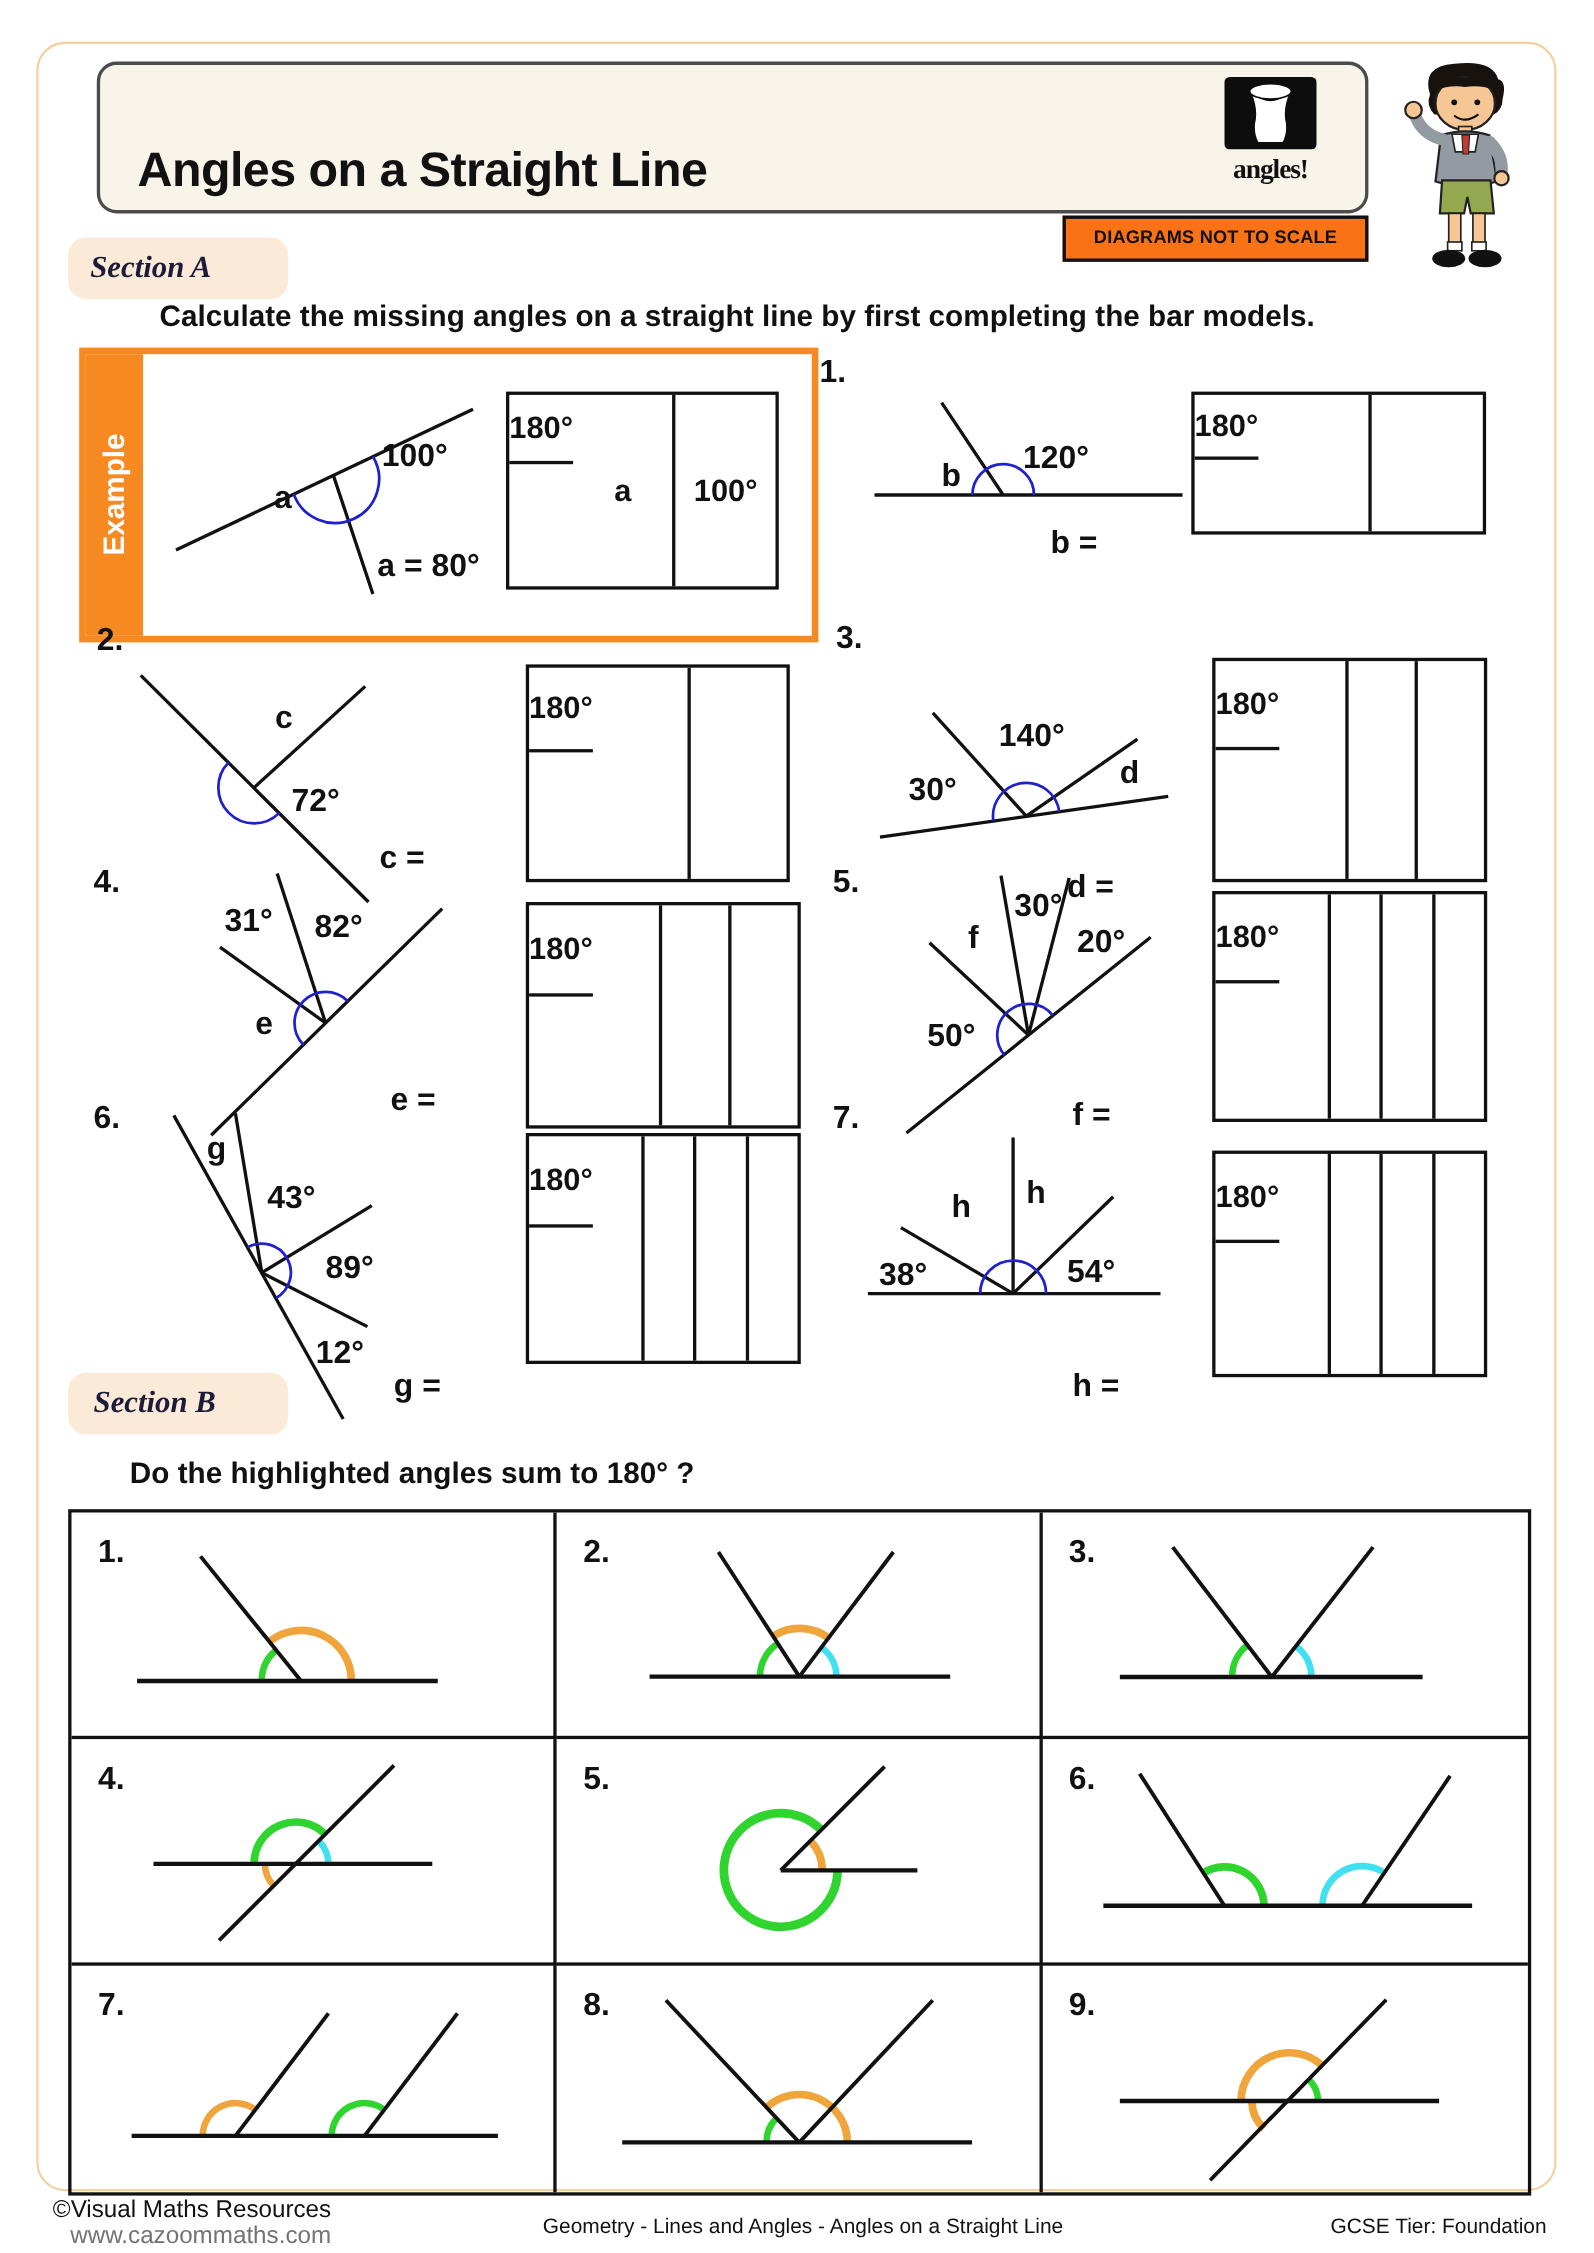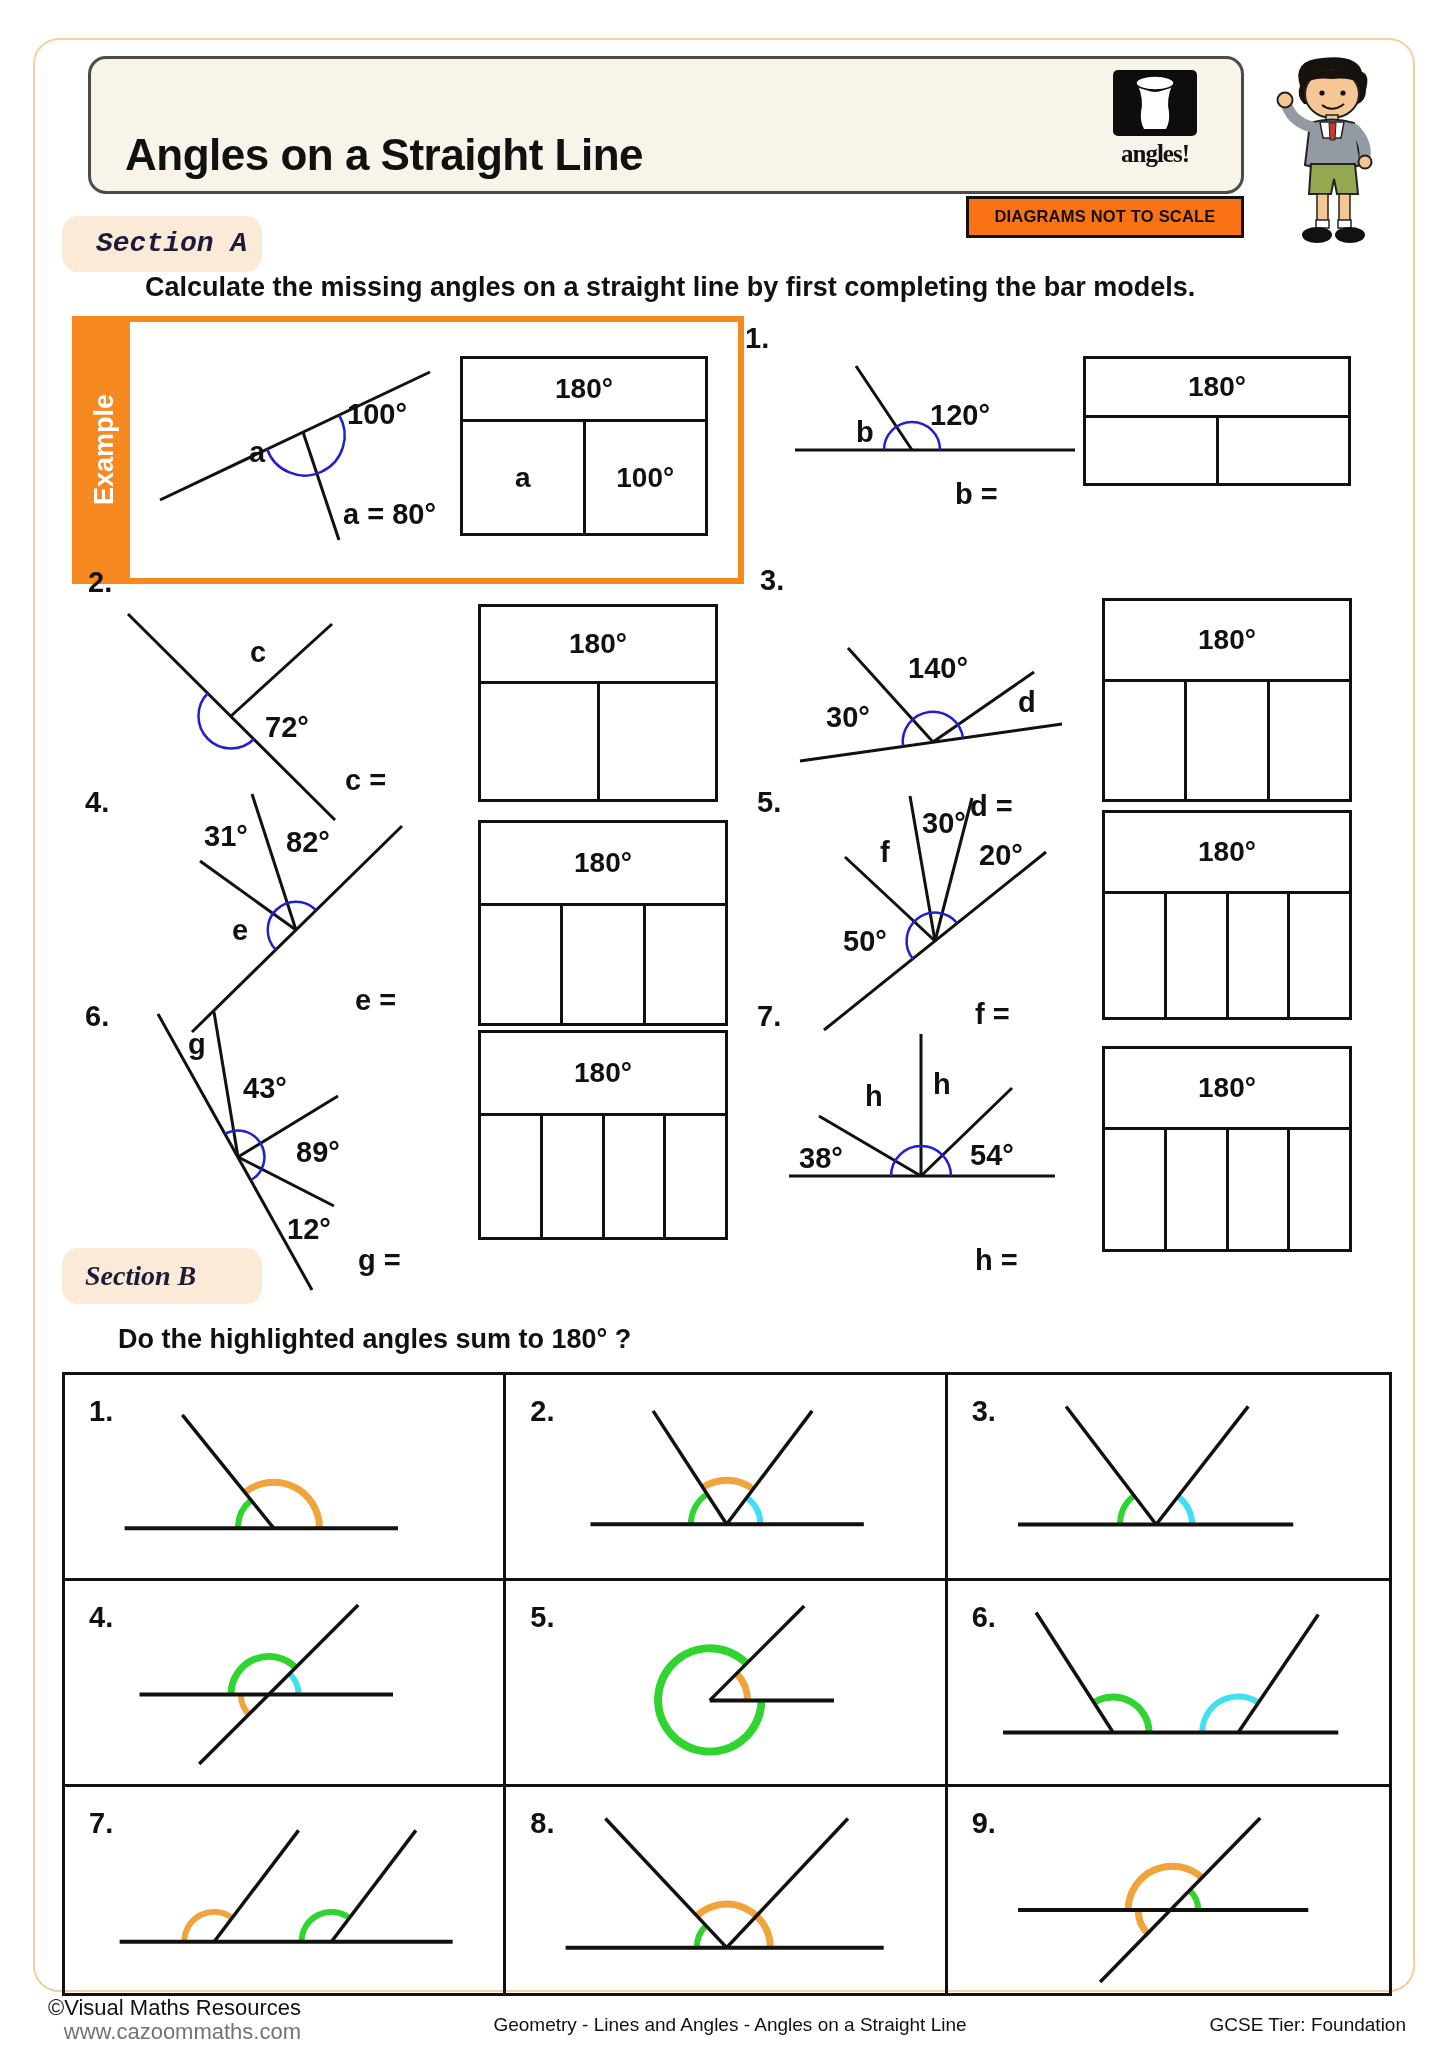--- a/index.html
+++ b/index.html
@@ -15,21 +15,21 @@
          font-size:16.5px;font-weight:bold;text-align:center;line-height:34px;letter-spacing:0.2px;}
   .section-label-bg{width:200px;height:56px;background:#fcead8;border-radius:16px;}
   .section-label{font-family:"Liberation Serif",serif;font-style:italic;font-weight:bold;font-size:28px;color:#1b1b3a;}
   .instruction{font-size:27px;font-weight:bold;}
   .example-box{left:72px;top:316px;width:660px;height:256px;border:6px solid #f68920;background:#fff;}
   .example-strip{position:absolute;left:0;top:0;bottom:0;width:52px;background:#f68920;
                  display:flex;align-items:center;justify-content:center;}
   .example-strip span{writing-mode:vertical-rl;transform:rotate(180deg);color:#fff;font-weight:bold;font-size:27px;}
   .pnum{font-size:29px;font-weight:bold;}
   .answer{font-size:29px;font-weight:bold;}
-  .bar-model{border:3px solid #111;background:#fff;display:flex;flex-direction:column;box-sizing:border-box;}
+  .bar-model{border:3px solid #111;background:#fff;display:flex;flex-direction:row;box-sizing:border-box;}
   .bar-top{border-bottom:3px solid #111;display:flex;align-items:center;justify-content:center;
            font-weight:bold;font-size:28px;}
   .bar-cells{flex:1;display:flex;}
   .bar-cell{flex:1;border-right:3px solid #111;display:flex;align-items:center;justify-content:center;
             font-weight:bold;font-size:28px;}
   .bar-cell:last-child{border-right:none;}
   svg text{font-family:"Liberation Sans",sans-serif;font-weight:bold;font-size:29px;fill:#111;}
   .bgrid{left:62px;top:1372px;width:1324px;height:618px;border:3px solid #111;
          display:grid;grid-template-columns:1fr 1fr 1fr;grid-template-rows:1fr 1fr 1fr;}
   .bcell{position:relative;border-right:3px solid #111;border-bottom:3px solid #111;}
@@ -78,21 +78,21 @@
     <path d="M49,112 L93,112 L96,142 L75,142 L72,127 L69,142 L47,142 Z" fill="#93a84f" stroke="#222" stroke-width="2"></path>
     <rect x="55" y="142" width="11" height="28" fill="#f6c795" stroke="#222" stroke-width="1.5"></rect>
     <rect x="77" y="142" width="11" height="28" fill="#f6c795" stroke="#222" stroke-width="1.5"></rect>
     <rect x="54" y="168" width="13" height="8" fill="#fff" stroke="#222" stroke-width="1.5"></rect>
     <rect x="76" y="168" width="13" height="8" fill="#fff" stroke="#222" stroke-width="1.5"></rect>
     <ellipse cx="55" cy="183" rx="15" ry="8" fill="#111"></ellipse>
     <ellipse cx="88" cy="183" rx="15" ry="8" fill="#111"></ellipse>
   </svg>
 
   <div class="abs section-label-bg" style="left:62px;top:216px;"></div>
-  <div class="abs section-label" style="left:96px;top:228px;font-family:Liberation Mono, monospace;">Section A</div>
+  <div class="abs section-label" style="left:82px;top:228px;">Section A</div>
   <div class="abs instruction" style="left:145px;top:272px;width:1220px;">Calculate the missing angles on a straight line by first completing the bar models.</div>
 
   <div class="abs example-box">
     <div class="example-strip">
       <span>Example</span>
     </div>
   </div>
   <svg class="abs" style="left:135px;top:328px;" width="330" height="236" viewBox="0 0 330 236">
     <line x1="25" y1="172" x2="295" y2="44" stroke="#111" stroke-width="3"></line>
     <line x1="168" y1="104" x2="204" y2="212" stroke="#111" stroke-width="3"></line>

